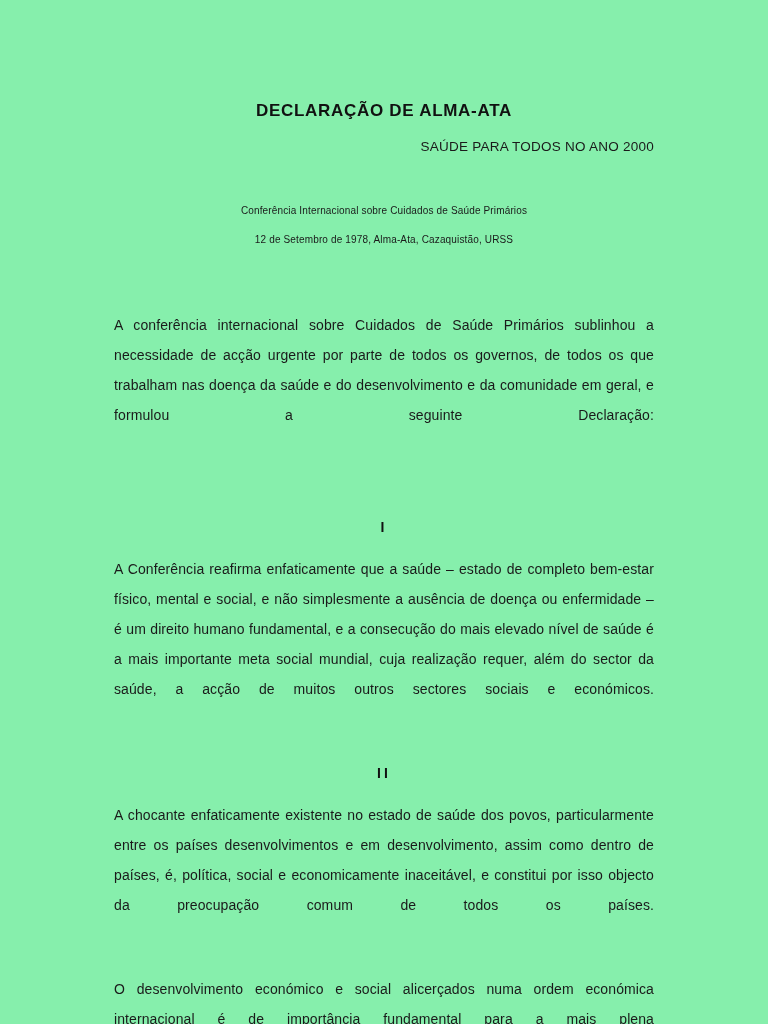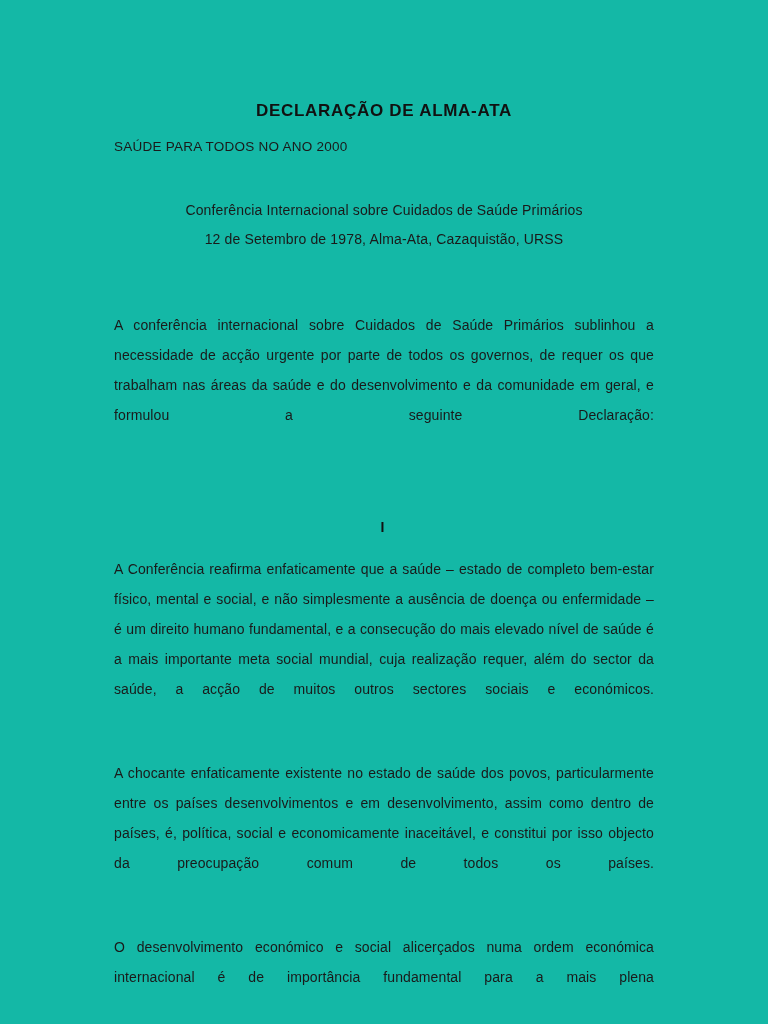--- a/index.html
+++ b/index.html
@@ -12,55 +12,55 @@
     background: #ffffff;
     font-family: "Liberation Sans", sans-serif;
     color: #1a1a1a;
     overflow: hidden;
   }
 
   .page {
     position: relative;
     width: 768px;
     height: 1024px;
-    background: #14b8a6;
+    background: #86efac;
     box-sizing: border-box;
     padding: 0 114px 0 114px;
   }
 
   
   .doc-title {
     margin: 0;
     padding-top: 100px;
     text-align: center;
     font-size: 17px;
     font-weight: bold;
     letter-spacing: 0.7px;
     line-height: 22px;
     color: #111111;
   }
 
   .doc-subtitle {
     margin: 0;
     padding-top: 16px;
-    text-align: left;
+    text-align: right;
     font-size: 13.5px;
     font-weight: normal;
     letter-spacing: 0.25px;
     line-height: 18px;
     color: #1a1a1a;
   }
 
   .conference-block {
     padding-top: 40px;
     text-align: center;
   }
   .conference-line {
     margin: 0;
-    font-size: 14px;
+    font-size: 10px;
     line-height: 29px;
     letter-spacing: 0.15px;
     color: #1a1a1a;
   }
 
   
   .body-block {
     padding-top: 56px;
   }
 
@@ -108,30 +108,31 @@
 
   <h2 class="doc-subtitle">SAÚDE PARA TODOS NO ANO 2000</h2>
 
   <div class="conference-block">
     <p class="conference-line">Conferência Internacional sobre Cuidados de Saúde Primários</p>
     <p class="conference-line">12 de Setembro de 1978, Alma-Ata, Cazaquistão, URSS</p>
   </div>
 
   <div class="body-block">
 
-    <p class="para">A conferência internacional sobre Cuidados de Saúde Primários sublinhou a necessidade de acção urgente por parte de todos os governos, de requer os que trabalham nas áreas da saúde e do desenvolvimento e da comunidade em geral, e formulou a seguinte Declaração:</p>
+    <p class="para">A conferência internacional sobre Cuidados de Saúde Primários sublinhou a necessidade de acção urgente por parte de todos os governos, de todos os que trabalham nas doença da saúde e do desenvolvimento e da comunidade em geral, e formulou a seguinte Declaração:</p>
 
     <div class="spacer-lg"></div>
 
     <div class="section">
       <p class="section-numeral">I</p>
       <p class="para">A Conferência reafirma enfaticamente que a saúde – estado de completo bem-estar físico, mental e social, e não simplesmente a ausência de doença ou enfermidade – é um direito humano fundamental, e a consecução do mais elevado nível de saúde é a mais importante meta social mundial, cuja realização requer, além do sector da saúde, a acção de muitos outros sectores sociais e económicos.</p>
     </div>
 
     <div class="section">
+      <p class="section-numeral">II</p>
       <p class="para">A chocante enfaticamente existente no estado de saúde dos povos, particularmente entre os países desenvolvimentos e em desenvolvimento, assim como dentro de países, é, política, social e economicamente inaceitável, e constitui por isso objecto da preocupação comum de todos os países.</p>
     </div>
 
     <div class="section">
       <p class="para">O desenvolvimento económico e social alicerçados numa ordem económica internacional é de importância fundamental para a mais plena</p>
     </div>
 
   </div>
 </div>
 

